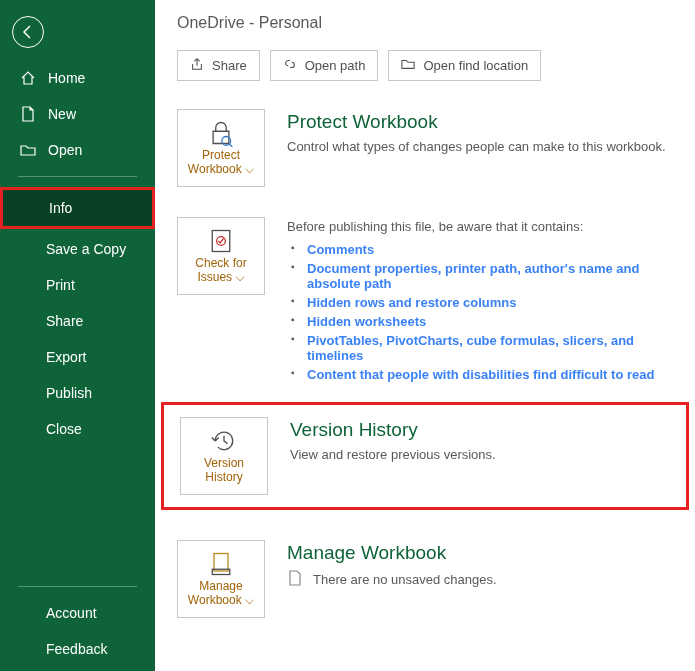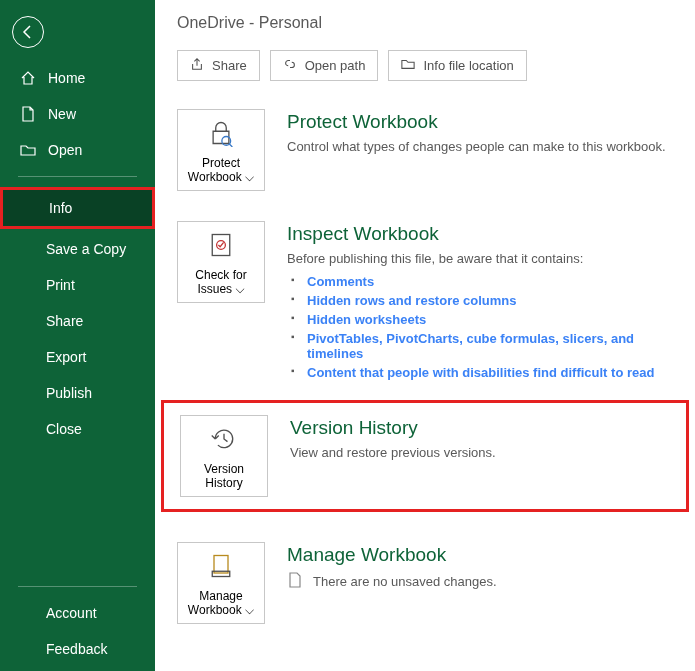--- a/index.html
+++ b/index.html
@@ -75,22 +75,22 @@
       background: #fff;
       width: 88px;
       min-height: 78px;
       padding: 8px 4px 6px;
       display: flex;
       flex-direction: column;
       align-items: center;
       text-align: center;
       cursor: pointer;
       font-size: 12px;
-      color: #000000;
-      gap: 8px;
+      color: #a16207;
+      gap: 0;
     }
     .card .card-icon { height: 30px; display: flex; align-items: center; justify-content: center; }
     .section-content { flex: 1; padding-top: 2px; }
     .section-title { font-size: 19px; color: #0e6338; margin-bottom: 6px; font-weight: 400; }
     .section-desc { color: #595959; margin-bottom: 6px; }
     .bullets { list-style: none; padding-left: 0; }
     .bullets li {
       color: #3b82f6;
       padding: 2px 0 2px 20px;
       position: relative;
@@ -192,21 +192,21 @@
     <button class="tool-btn">
       <span><svg width="14" height="14" viewBox="0 0 16 16">
             <path d="M6 10 A3 3 0 0 1 6 4 H8 M10 6 A3 3 0 0 1 10 12 H8" stroke="#505050" stroke-width="1.2" fill="none"></path>
           </svg></span>
       <span>Open path</span>
     </button>
     <button class="tool-btn">
       <span><svg width="14" height="14" viewBox="0 0 16 16">
             <path d="M1 4 H6 L8 6 H15 V13 H1 Z" stroke="#505050" stroke-width="1.2" fill="none"></path>
           </svg></span>
-      <span>Info file location</span>
+      <span>Open find location</span>
     </button>
   </div>
 
   <div class="section">
     <div class="card">
       <span class="card-icon">
           <svg width="28" height="28" viewBox="0 0 32 32">
             <path d="M10 14 V10 A6 6 0 0 1 22 10 V14 M7 14 H25 V28 H7 Z" stroke="#505050" stroke-width="1.5" fill="none"></path>
             <circle cx="22" cy="25" r="5" stroke="#3a79c7" stroke-width="1.5" fill="none"></circle>
             <line x1="25" y1="28" x2="29" y2="32" stroke="#3a79c7" stroke-width="1.5"></line>
@@ -225,24 +225,24 @@
       <span class="card-icon">
           <svg width="28" height="28" viewBox="0 0 32 32">
             <rect x="6" y="4" width="20" height="24" stroke="#505050" stroke-width="1.5" fill="none"></rect>
             <circle cx="16" cy="16" r="5" stroke="#c43535" stroke-width="1.5" fill="none"></circle>
             <path d="M13 16 L15 18 L19 13" stroke="#c43535" stroke-width="1.5" fill="none"></path>
           </svg>
         </span>
       <span><span>Check for Issues</span> <span>⌵</span></span>
     </div>
     <div class="section-content">
-      <h2 class="section-title">Inspect Workbook</h2>
       <div class="section-desc">Before publishing this file, be aware that it contains:</div>
       <ul class="bullets">
         <li>Comments</li>
+        <li>Document properties, printer path, author's name and absolute path</li>
         <li>Hidden rows and restore columns</li>
         <li>Hidden worksheets</li>
         <li>PivotTables, PivotCharts, cube formulas, slicers, and timelines</li>
         <li>Content that people with disabilities find difficult to read</li>
       </ul>
     </div>
   </div>
 
   <div class="red-box-main">
     <div class="section" style="margin-bottom:0">

